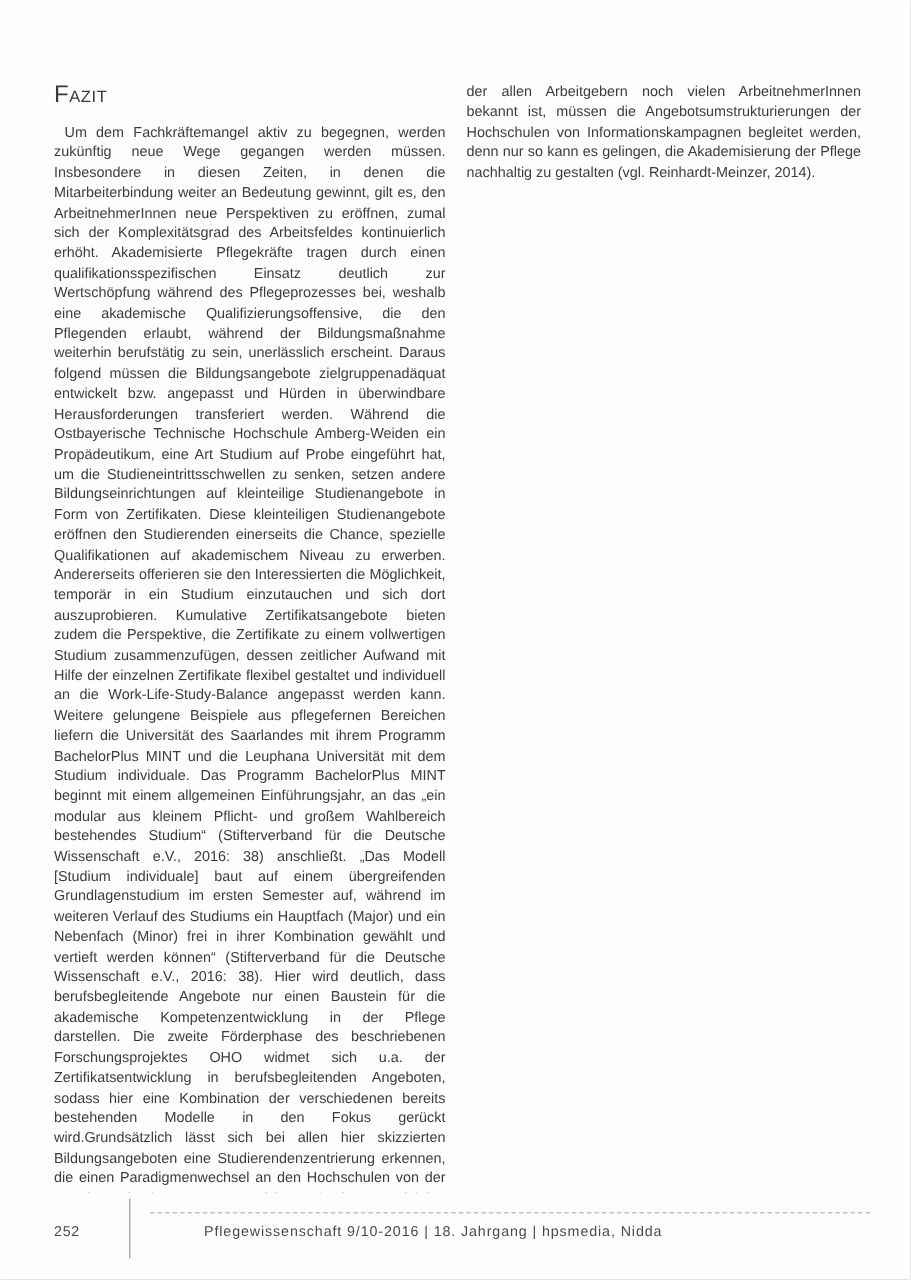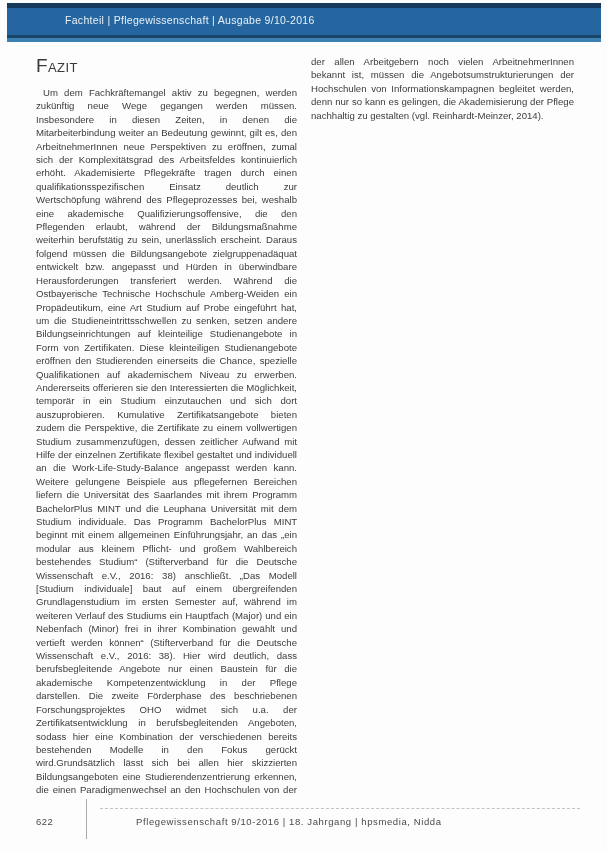--- a/index.html
+++ b/index.html
@@ -26,21 +26,21 @@
     font-size:10.5px;letter-spacing:.3px;
     color:#e9f1f7;
     white-space:nowrap;
   }
   
   .col{position:absolute;top:55px;overflow:hidden;}
   .col-left{left:36px;width:261px;height:740px;}
   .col-right{left:311px;width:263px;height:740px;}
   .heading{
     margin:0 0 9px 0;
-    font-size:19px;font-weight:400;
+    font-size:16px;font-weight:400;
     font-variant:small-caps;
     letter-spacing:.4px;
     color:#3a3a3a;
   }
   .bodytext{
     margin:0;
     font-size:9.6px;line-height:13.4px;
     text-align:justify;
     hyphens:auto;-webkit-hyphens:auto;
     color:#3c3c3c;
@@ -65,31 +65,28 @@
     font-size:9.5px;letter-spacing:.6px;color:#4a4a4a;
     white-space:nowrap;
     padding-left:31px;
   }
 </style>
 </head>
 <body>
 
 <div class="page">
 
-  <div class="topbar">
-    <span class="topbar-text">Fachteil | Pflegewissenschaft |  Ausgabe 9/10-2016</span>
-  </div>
 
   <div class="col col-left">
     <h2 class="heading">Fazit</h2>
     <p class="bodytext indent" lang="de"><span>Um dem Fachkräftemangel aktiv zu begegnen, werden zukünftig neue Wege gegangen werden müssen. Insbesondere in diesen Zeiten, in denen die Mitarbeiterbindung weiter an Bedeutung gewinnt, gilt es, den ArbeitnehmerInnen neue Perspektiven zu eröffnen, zumal sich der Komplexitätsgrad des Arbeitsfeldes kontinuierlich erhöht. Akademisierte Pflegekräfte tragen durch einen qualifikationsspezifischen Einsatz deutlich zur Wertschöpfung während des Pflegeprozesses bei, weshalb eine akademische Qualifizierungsoffensive, die den Pflegenden erlaubt, während der Bildungsmaßnahme weiterhin berufstätig zu sein, unerlässlich erscheint. Daraus folgend müssen die Bildungsangebote zielgruppenadäquat entwickelt bzw. angepasst und Hürden in überwindbare Herausforderungen transferiert werden. Während die Ostbayerische Technische Hochschule Amberg-Weiden ein Propädeutikum, eine Art Studium auf Probe eingeführt hat, um die Studieneintrittsschwellen zu senken, setzen andere Bildungseinrichtungen auf kleinteilige Studienangebote in Form von Zertifikaten. Diese kleinteiligen Studienangebote eröffnen den Studierenden einerseits die Chance, spezielle Qualifikationen auf akademischem Niveau zu erwerben. Andererseits offerieren sie den Interessierten die Möglichkeit, temporär in ein Studium einzutauchen und sich dort auszuprobieren. Kumulative Zertifikatsangebote bieten zudem die Perspektive, die Zertifikate zu einem vollwertigen Studium zusammenzufügen, dessen zeitlicher Aufwand mit Hilfe der einzelnen Zertifikate flexibel gestaltet und individuell an die Work-Life-Study-Balance angepasst werden kann. Weitere gelungene Beispiele aus pflegefernen Bereichen liefern die Universität des Saarlandes mit ihrem Programm </span><span class="italic">BachelorPlus MINT</span><span> und die Leuphana Universität mit dem </span><span class="italic">Studium individuale</span><span>. Das Programm </span><span class="italic">BachelorPlus MINT</span><span> beginnt mit einem allgemeinen Einführungsjahr, an das „ein modular aus kleinem Pflicht- und großem Wahlbereich bestehendes Studium“ (Stifterverband für die Deutsche Wissenschaft e.V., 2016: 38) anschließt. „Das Modell [</span><span class="italic">Studium individuale</span><span>] baut auf einem übergreifenden Grundlagenstudium im ersten Semester auf, während im weiteren Verlauf des Studiums ein Hauptfach (Major) und ein Nebenfach (Minor) frei in ihrer Kombination gewählt und vertieft werden können“ (Stifterverband für die Deutsche Wissenschaft e.V., 2016: 38). Hier wird deutlich, dass berufsbegleitende Angebote nur </span><span class="italic">einen</span><span> Baustein für die akademische Kompetenzentwicklung in der Pflege darstellen. Die zweite Förderphase des beschriebenen Forschungsprojektes OHO widmet sich u.a. der Zertifikatsentwicklung in berufsbegleitenden Angeboten, sodass hier eine Kombination der verschiedenen bereits bestehenden Modelle in den Fokus gerückt wird.Grundsätzlich lässt sich bei allen hier skizzierten Bildungsangeboten eine Studierendenzentrierung erkennen, die einen Paradigmenwechsel an den Hochschulen von der Angebotsorientierung zur Nachfrageorientierung einleitet (Seiter, 2014). Dieser Wechsel verfolgt dabei das Ziel, die Studienabbruchquoten zu senken und zugleich Studienmotivation zu wecken. Indem der Mehrwert akademisierter Pflegekräfte im patientennahen Dienst we-</span></p>
   </div>
 
   <div class="col col-right">
     <p class="bodytext" lang="de">der allen Arbeitgebern noch vielen ArbeitnehmerInnen bekannt ist, müssen die Angebotsumstrukturierungen der Hochschulen von Informationskampagnen begleitet werden, denn nur so kann es gelingen, die Akademisierung der Pflege nachhaltig zu gestalten (vgl. Reinhardt-Meinzer, 2014).</p>
   </div>
 
   <div class="footer-vrule"></div>
   <div class="footer-hrule"></div>
-  <span class="footer-page">622</span>
+  <span class="footer-page">252</span>
   <span class="footer-journal">Pflegewissenschaft 9/10-2016 | 18. Jahrgang | hpsmedia, Nidda</span>
 
 </div>
 
 </body></html>

